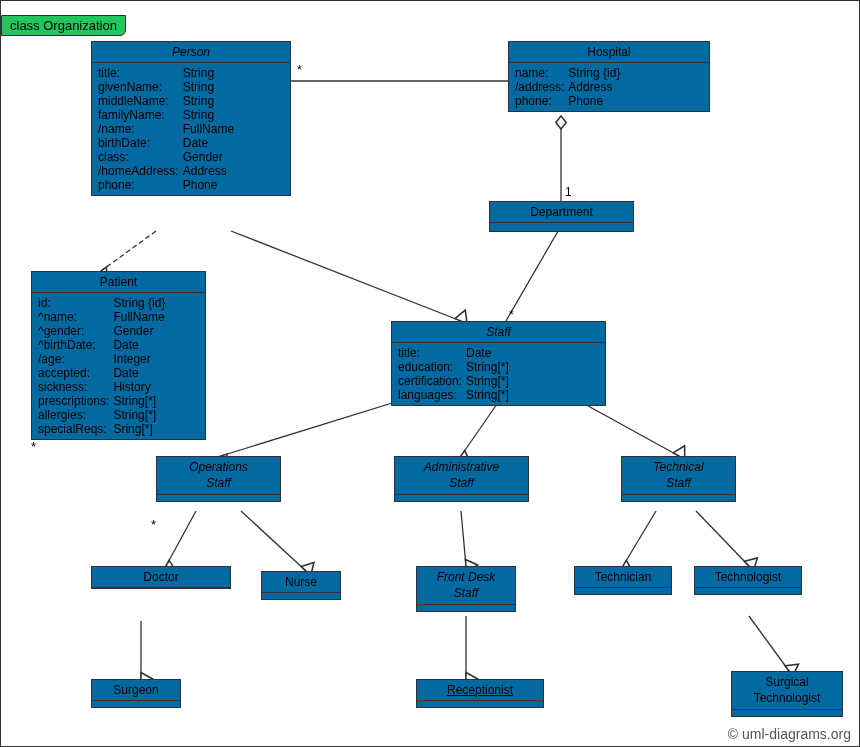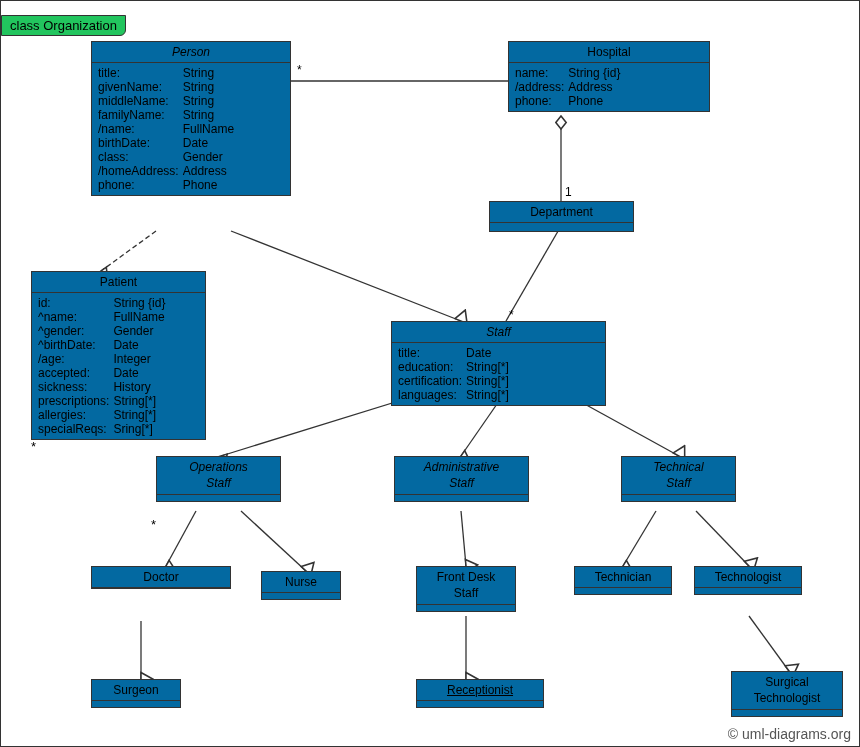--- a/index.html
+++ b/index.html
@@ -305,21 +305,21 @@
 
   <div class="uml-box" style="left:90px;top:565px;width:140px;">
     <div class="box-title">Doctor</div>
   </div>
 
   <div class="uml-box" style="left:260px;top:570px;width:80px;">
     <div class="box-title">Nurse</div>
     <div class="box-body" style="min-height:6px;"></div>
   </div>
 
-  <div class="uml-box" style="left:415px;top:565px;width:100px;">
+  <div class="uml-box" style="left:415px;top:565px;width:100px;font-style:italic;">
     <div class="box-title" style="line-height:1.3;">Front Desk<br>Staff</div>
     <div class="box-body" style="min-height:4px;"></div>
   </div>
 
   <div class="uml-box" style="left:573px;top:565px;width:98px;">
     <div class="box-title">Technician</div>
     <div class="box-body" style="min-height:6px;"></div>
   </div>
 
   <div class="uml-box" style="left:693px;top:565px;width:108px;">

